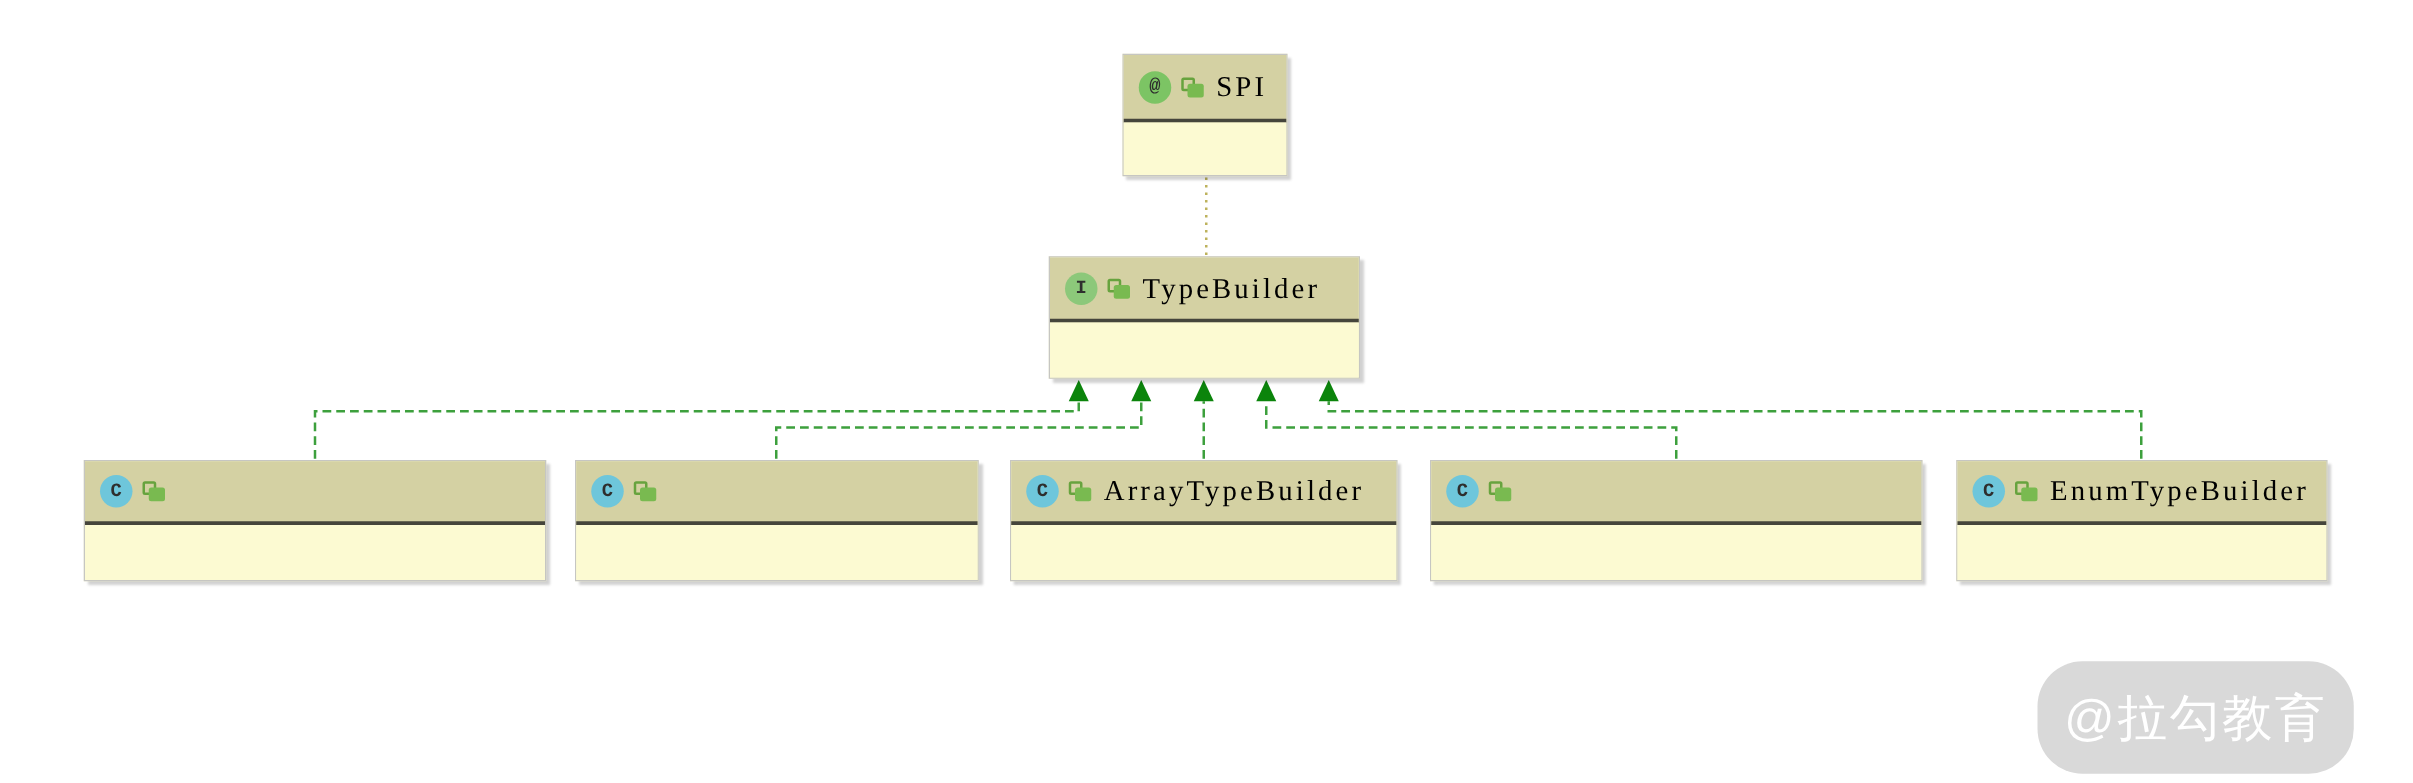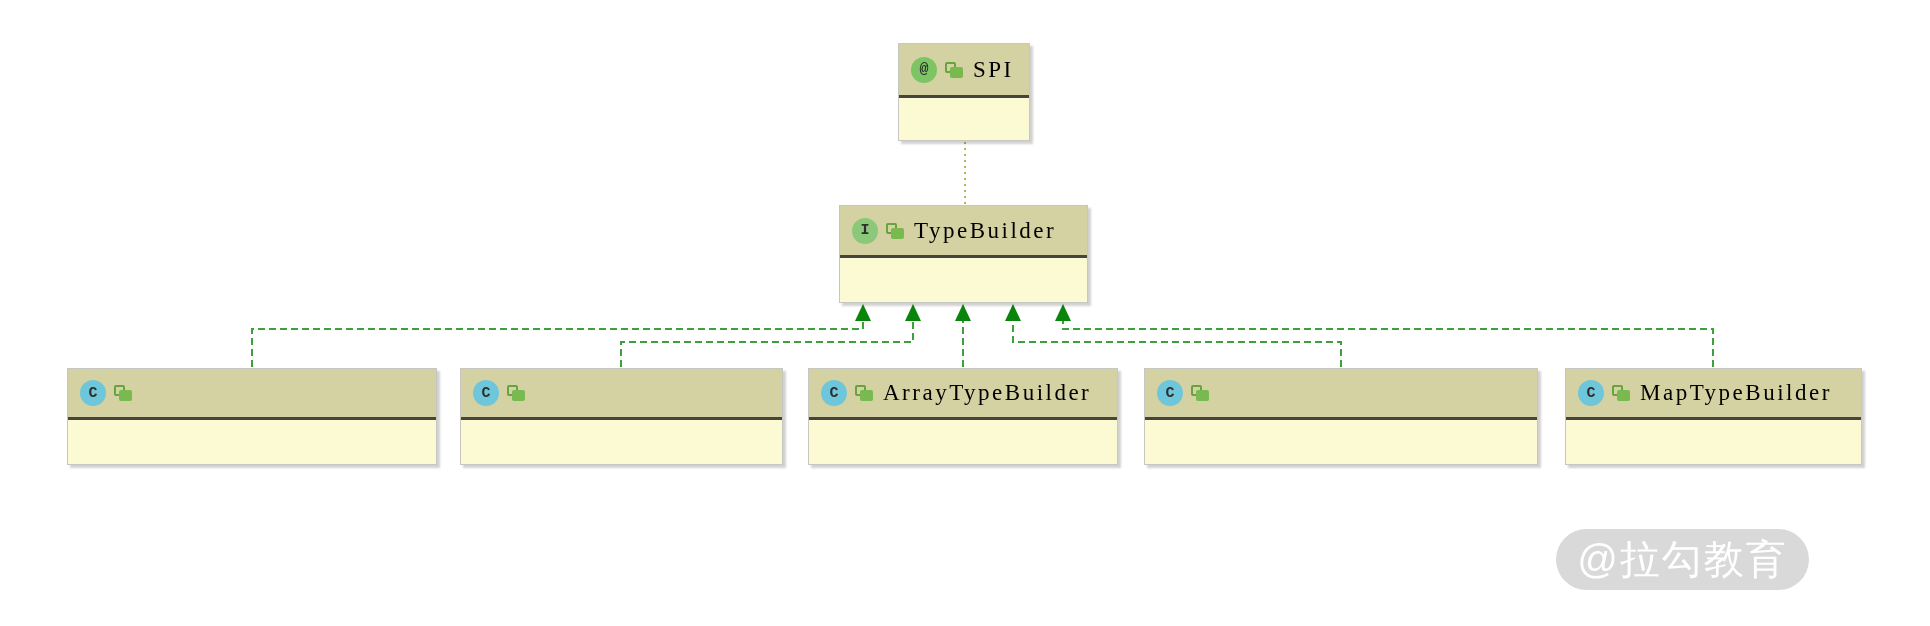--- a/index.html
+++ b/index.html
@@ -152,20 +152,20 @@
       <span class="circle-icon classkind">C</span>
       <span class="lock-icon"></span>
     </div>
     <div class="node-body"></div>
   </div>
 
   <div class="node" style="left: 1565px; top: 368px; width: 297px; height: 97px;">
     <div class="node-header" style="height: 51px;">
       <span class="circle-icon classkind">C</span>
       <span class="lock-icon"></span>
-      <span class="node-title">MapTypeBuilder</span>
+      <span class="node-title">EnumTypeBuilder</span>
     </div>
     <div class="node-body"></div>
   </div>
 
-  <div id="watermark" style="left: 1556px; top: 529px; width: 253px; height: 61px; text-align: right;">@拉勾教育</div>
+  <div id="watermark" style="left: 1630px; top: 529px; width: 253px; height: 90px; text-align: right;">@拉勾教育</div>
 
 </div>
 
 </body></html>

